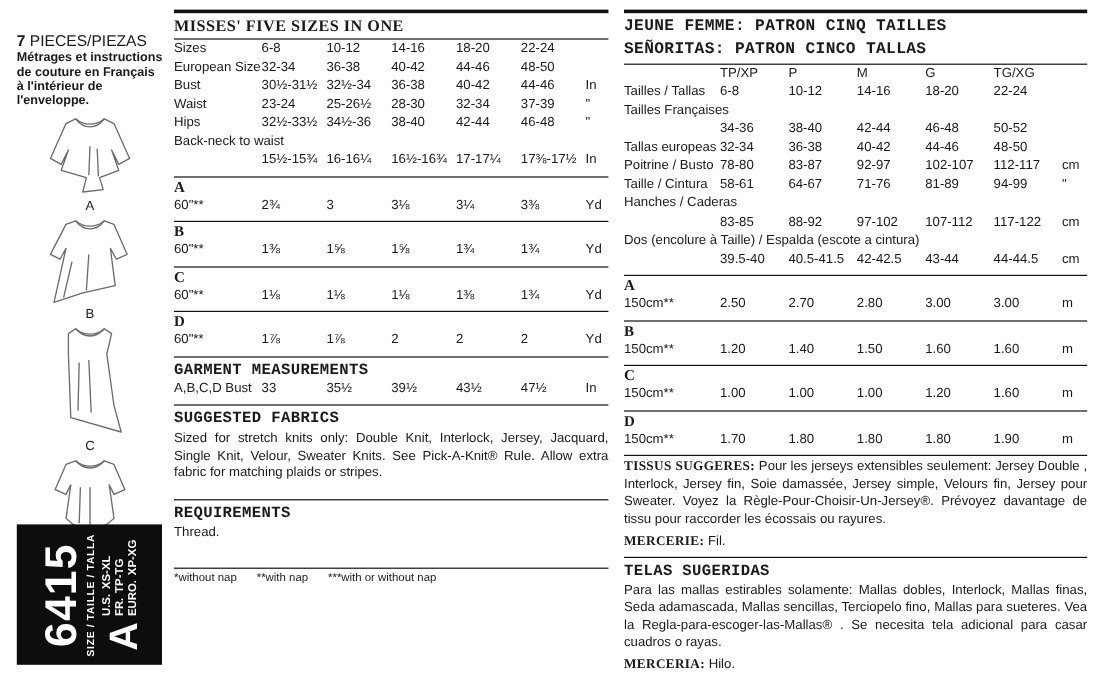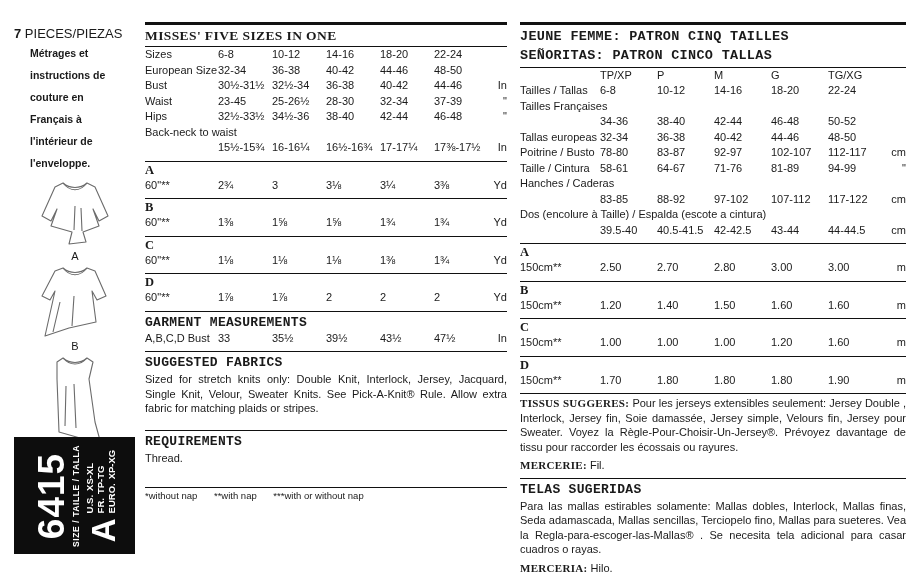--- a/index.html
+++ b/index.html
@@ -1,51 +1,51 @@
 <!DOCTYPE html>
 <html><head>
 <meta charset="utf-8">
 <style>
   html,body{margin:0;padding:0;background:#e8e8e6;}
   #page{position:relative;width:915px;height:580px;background:#ffffff;color:#1a1a1a;
         font-family:"Liberation Sans",sans-serif;overflow:hidden;}
-  .col{position:absolute;top:22px;}
+  .col{position:absolute;top:8px;}
   #left-col{left:14px;width:122px;top:26px;}
   #mid-col{left:145px;width:362px;}
   #right-col{left:520px;width:386px;}
 
   
   .thick{border-top:3px solid #111;margin:0;}
   .thin{border-top:1.4px solid #111;margin:0;}
   .sec{border-top:1.8px solid #111;margin:5px 0 0;}
 
   
   .serif-h{font-family:"Liberation Serif",serif;font-weight:bold;font-size:13.5px;
            letter-spacing:.4px;margin:3px 0 2px;}
   .serif-h2{font-family:Liberation Mono, monospace;font-weight:bold;font-size:13px;
            letter-spacing:.3px;line-height:15px;margin:3px 0 1px;}
   .serif-b{font-family:"Liberation Serif",serif;font-weight:bold;letter-spacing:.3px;}
   .vl{font-family:"Liberation Serif",serif;font-weight:bold;font-size:12.5px;margin:1px 0 0;}
 
   
   table{border-collapse:collapse;width:100%;table-layout:fixed;}
   td{font-size:11px;line-height:15.5px;padding:0;white-space:nowrap;vertical-align:bottom;}
-  td.u{text-align:right;}
+  td.u{text-align:left;}
   .t-mid col.cl{width:73px}.t-mid col.cv{width:54px}.t-mid col.cu{width:auto}
   .t-right col.cl{width:80px}.t-right col.cv{width:57px}.t-right col.cu{width:auto}
   tr.head td{line-height:15px;}
 
   p.body{font-size:11px;line-height:14.5px;margin:2px 0 4px;text-align:justify;}
   .foot{font-size:9.5px;line-height:12px;margin-top:2px;}
   .foot span{margin-right:14px;}
 
   
   .pieces{font-size:13px;margin:0 0 1px;}
   .pieces b{font-weight:bold;}
-  .note{font-size:10.5px;font-weight:bold;line-height:22px;margin:0 16px 4px;}
+  .note{font-size:10.5px;font-weight:bold;line-height:12px;margin:0 0 4px;}
   .sketch{display:block;margin:2px auto 0;}
   .view-label{text-align:center;font-size:11px;margin:0 0 2px;}
 
   
   .size-box{position:absolute;left:14px;top:437px;width:121px;height:117px;background:#0d0d0d;}
   .size-rot{position:absolute;left:50%;top:50%;width:111px;height:117px;
             transform:translate(-50%,-50%) rotate(-90deg);
             display:flex;flex-direction:column;justify-content:center;align-items:center;
             color:#fff;gap:1px;}
   .sb-num{font-weight:bold;font-size:37px;line-height:36px;letter-spacing:1px;}
@@ -159,21 +159,21 @@
         <td>Bust</td>
         <td>30½-31½</td>
         <td>32½-34</td>
         <td>36-38</td>
         <td>40-42</td>
         <td>44-46</td>
         <td class="u">In</td>
       </tr>
       <tr>
         <td>Waist</td>
-        <td>23-45</td>
+        <td>23-24</td>
         <td>25-26½</td>
         <td>28-30</td>
         <td>32-34</td>
         <td>37-39</td>
         <td class="u">"</td>
       </tr>
       <tr>
         <td>Hips</td>
         <td>32½-33½</td>
         <td>34½-36</td>

